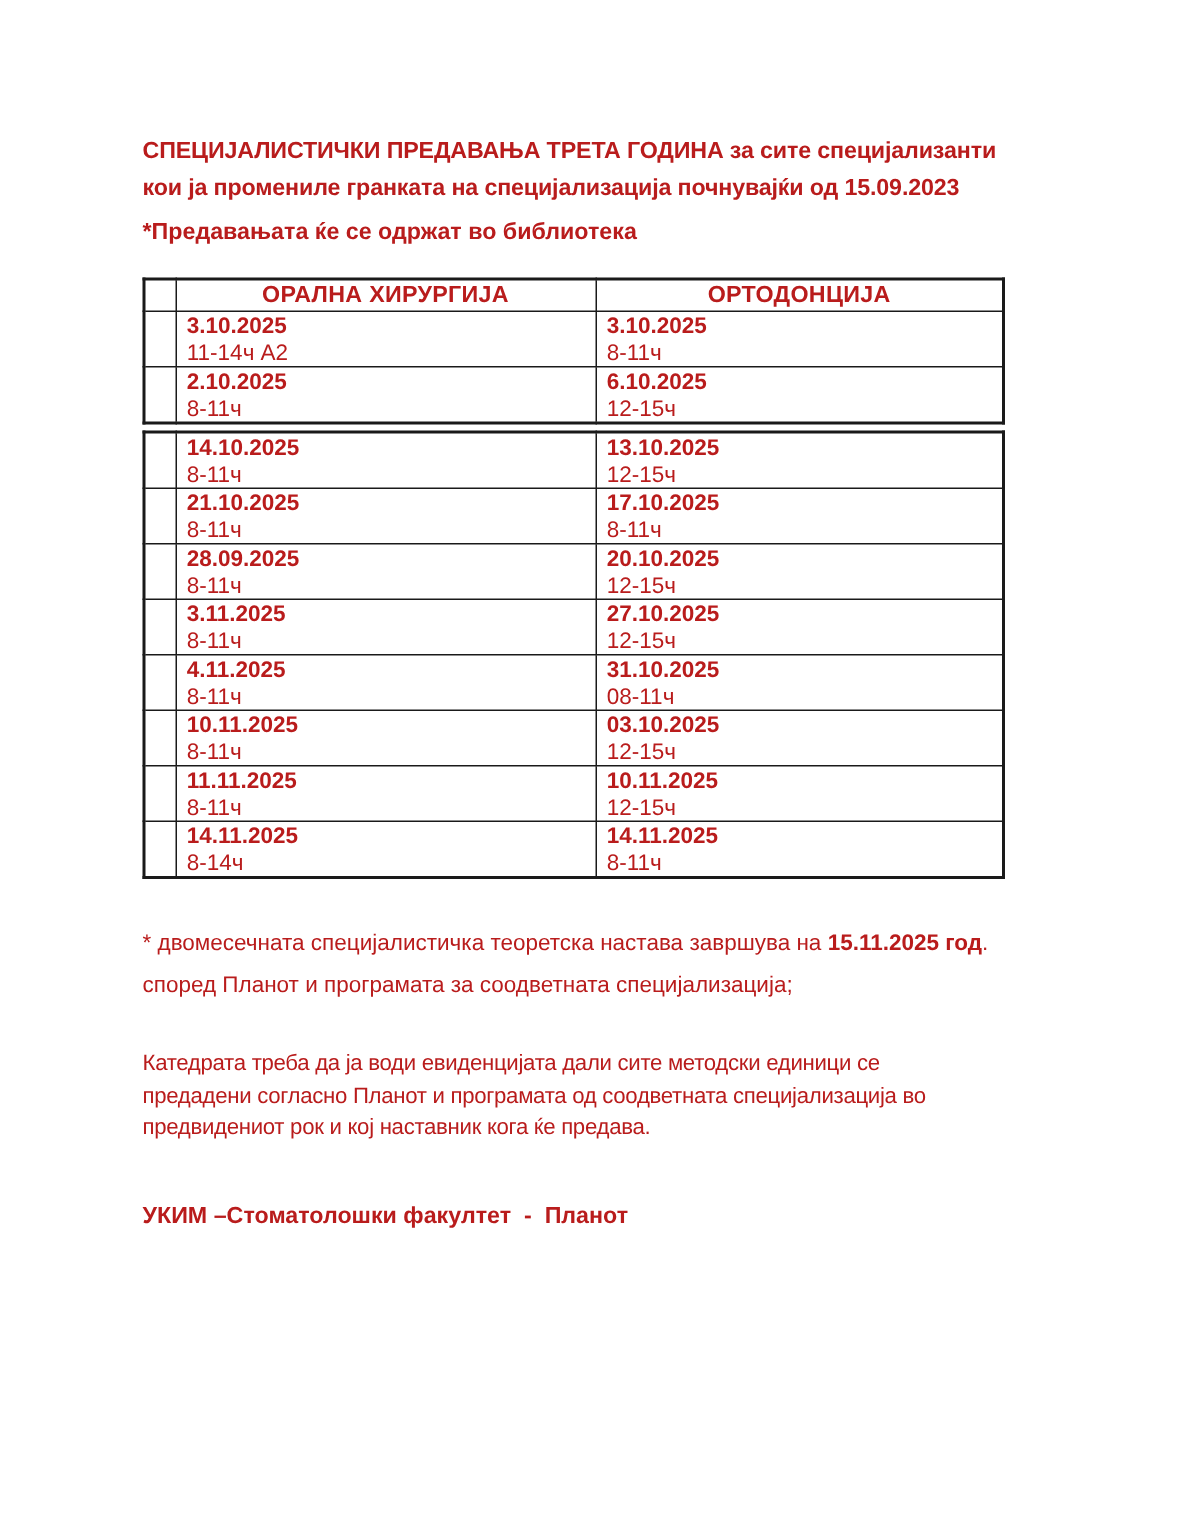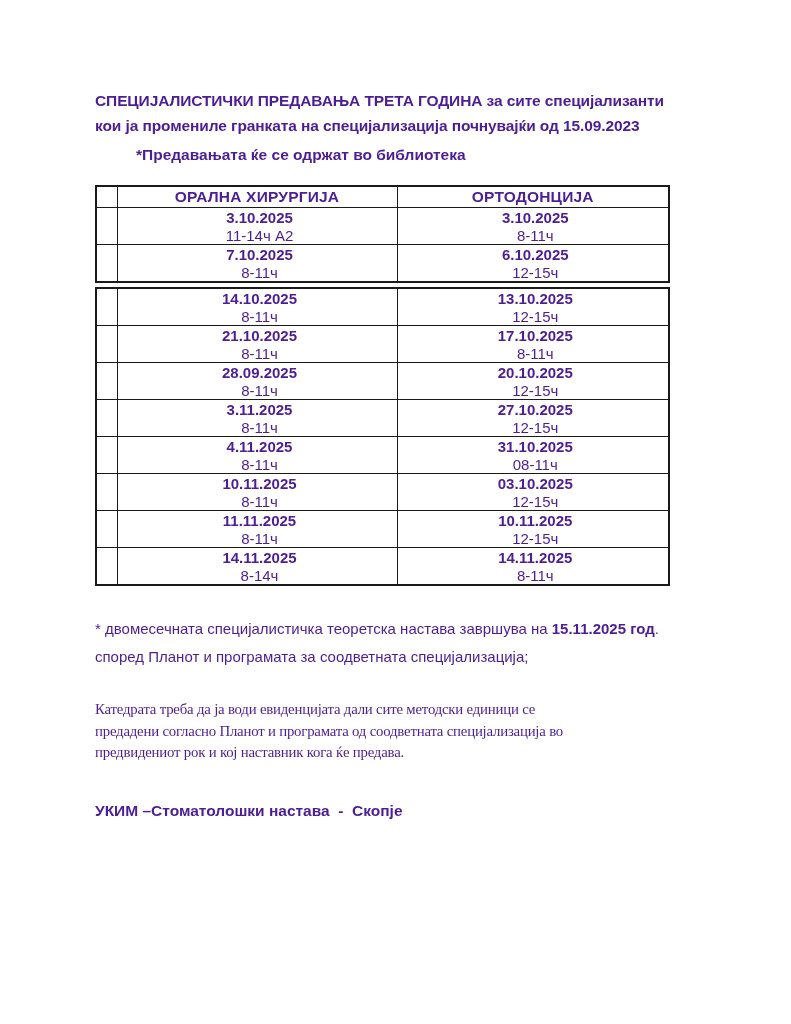--- a/index.html
+++ b/index.html
@@ -6,39 +6,38 @@
     margin: 0;
     padding: 0;
     background: #ffffff;
   }
   .page {
     position: relative;
     width: 791px;
     height: 1024px;
     background: #ffffff;
     font-family: "Liberation Sans", sans-serif;
-    color: #4c1d95;
+    color: #b91c1c;
     overflow: hidden;
   }
   .content {
     position: absolute;
     left: 95px;
     top: 88px;
     width: 600px;
   }
   .doc-title {
     font-size: 15.5px;
     font-weight: 700;
     line-height: 25px;
     white-space: pre-wrap;
     letter-spacing: -0.1px;
   }
   .doc-subtitle {
     margin-top: 8px;
-    margin-left: 41px;
     font-size: 15.5px;
     font-weight: 700;
     white-space: pre-wrap;
   }
   .tables {
     margin-top: 8px;
     width: 573px;
   }
   table.sched {
     border-collapse: collapse;
@@ -47,21 +46,20 @@
     border: 2px solid #1a1a1a;
     margin-top: 21px;
   }
   table.sched.second {
     margin-top: 4px;
   }
   table.sched th,
   table.sched td {
     border: 1px solid #1a1a1a;
     margin: 0;
-    text-align: center;
   }
   table.sched th {
     height: 20px;
     font-size: 15.5px;
     font-weight: 700;
     text-align: center;
     vertical-align: middle;
     padding: 0;
     letter-spacing: 0.2px;
   }
@@ -94,21 +92,20 @@
   .footnote .bold-date {
     font-weight: 700;
   }
   .records-paragraph {
     margin-top: 28px;
     font-size: 14.8px;
     line-height: 21.5px;
     white-space: pre-wrap;
     width: 620px;
     letter-spacing: -0.2px;
-    font-family: Liberation Serif, serif;
   }
   .institution-footer {
     margin-top: 38px;
     font-size: 15.5px;
     font-weight: 700;
     white-space: pre-wrap;
   }
 </style>
 </head>
 <body>
@@ -142,21 +139,21 @@
             <div class="session-time">11-14ч А2</div>
           </td>
           <td>
             <div class="session-date">3.10.2025</div>
             <div class="session-time">8-11ч</div>
           </td>
         </tr>
         <tr>
           <td class="num-cell"></td>
           <td>
-            <div class="session-date">7.10.2025</div>
+            <div class="session-date">2.10.2025</div>
             <div class="session-time">8-11ч</div>
           </td>
           <td>
             <div class="session-date">6.10.2025</div>
             <div class="session-time">12-15ч</div>
           </td>
         </tr>
       </tbody>
         </table>
 
@@ -260,16 +257,16 @@
 
     </div>
 
     <div class="footnote"><span>* двомесечната специјалистичка теоретска настава завршува на </span><span class="bold-date">15.11.2025 год</span><span>.
 според Планот и програмата за соодветната специјализација;</span></div>
 
     <div class="records-paragraph">Катедрата треба да ја води евиденцијата дали сите методски единици се
 предадени согласно Планот и програмата од соодветната специјализација во
 предвидениот рок и кој наставник кога ќе предава.</div>
 
-    <div class="institution-footer">УКИМ –Стоматолошки настава  -  Скопје</div>
+    <div class="institution-footer">УКИМ –Стоматолошки факултет  -  Планот</div>
 
   </div>
 </div>
 
 </body></html>

